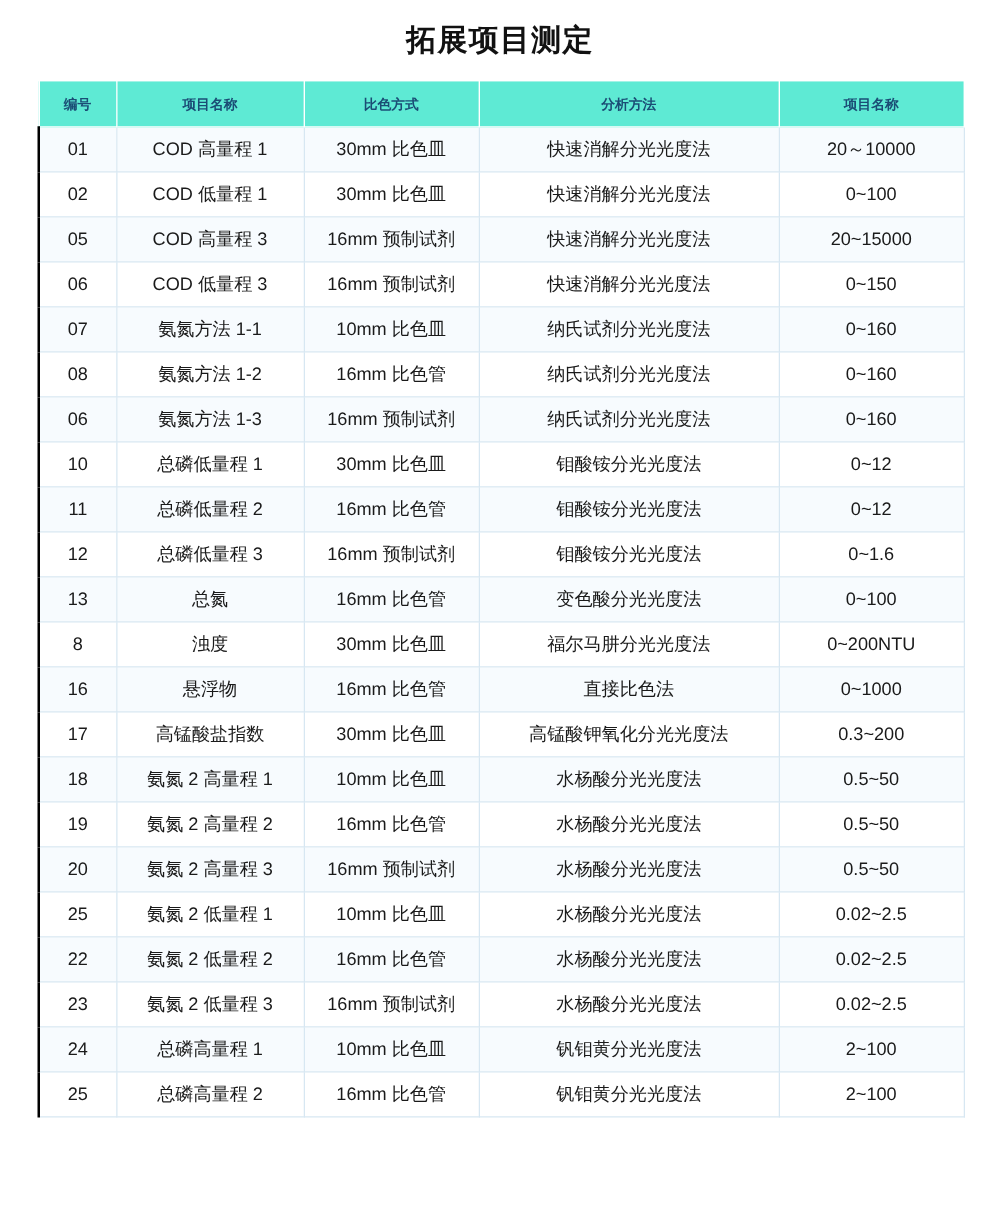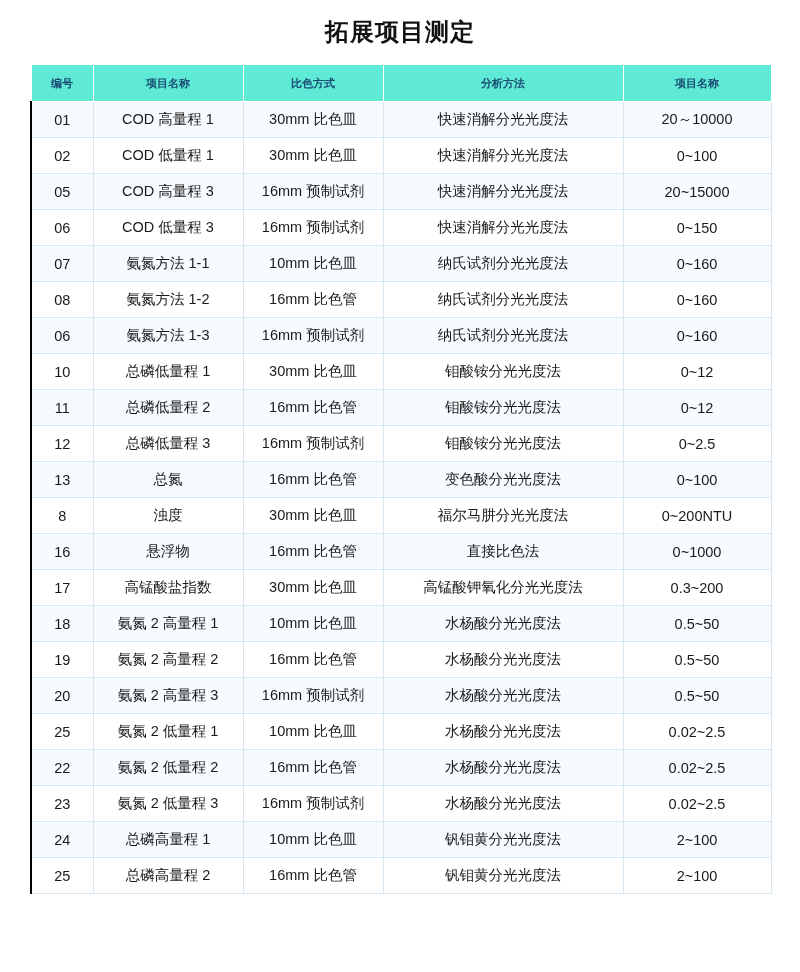--- a/index.html
+++ b/index.html
@@ -161,21 +161,21 @@
             <td>总磷低量程 2</td>
             <td>16mm 比色管</td>
             <td>钼酸铵分光光度法</td>
             <td>0~12</td>
           </tr>
           <tr>
             <td>12</td>
             <td>总磷低量程 3</td>
             <td>16mm 预制试剂</td>
             <td>钼酸铵分光光度法</td>
-            <td>0~2.5</td>
+            <td>0~1.6</td>
           </tr>
           <tr>
             <td>13</td>
             <td>总氮</td>
             <td>16mm 比色管</td>
             <td>变色酸分光光度法</td>
             <td>0~100</td>
           </tr>
           <tr>
             <td>8</td>

